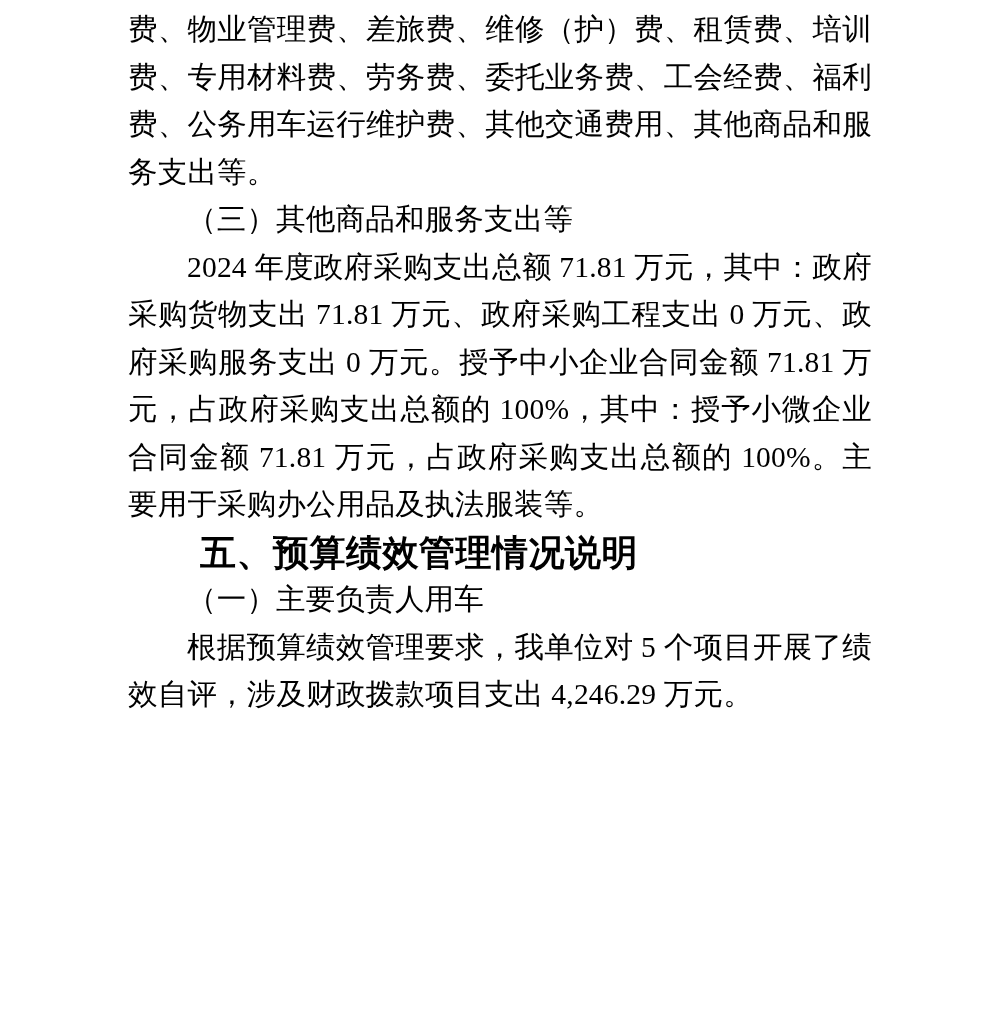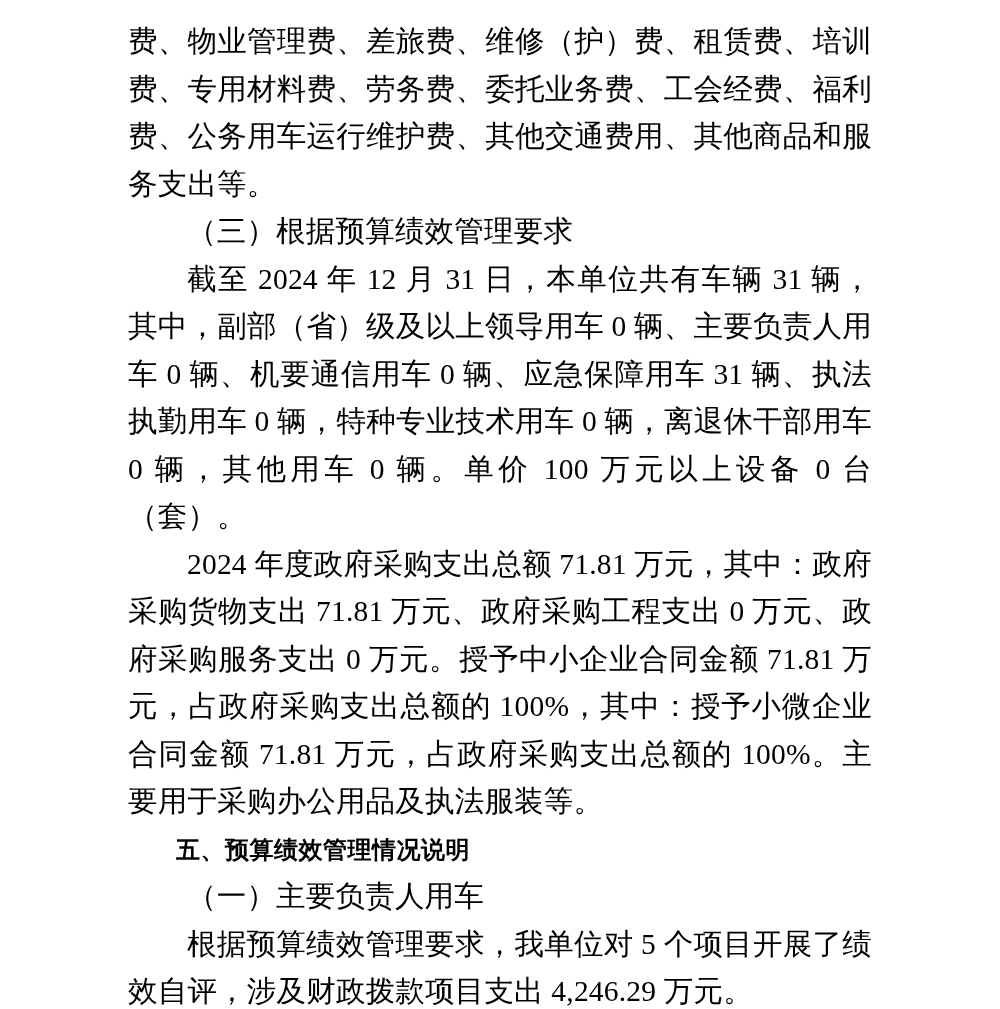--- a/index.html
+++ b/index.html
@@ -11,60 +11,59 @@
     width: 1000px;
     height: 1009px;
     font-family: "Liberation Serif", "DejaVu Serif", serif;
     color: #000000;
     overflow: hidden;
   }
   .page {
     box-sizing: border-box;
     width: 1000px;
     height: 1009px;
-    padding: 16px 128px 0 128px;
+    padding: 4px 128px 0 128px;
     position: relative;
   }
   .doc-body {
     padding-top: 2px;
   }
   p {
     margin: 0;
     font-size: 29.5px;
     line-height: 47.5px;
     text-align: justify;
     text-justify: inter-ideograph;
     letter-spacing: 0.2px;
   }
   p.indent {
     text-indent: 2em;
   }
   p.heading {
     font-weight: bold;
     text-indent: 2em;
     font-family: "Liberation Sans", "DejaVu Sans", sans-serif;
-    font-size: 24px;
+    font-size: 36px;
     letter-spacing: 0.5px;
   }
   p.subheading {
     text-indent: 2em;
     font-size: 29.5px;
   }
 </style>
 </head>
 <body>
 
 <div class="page">
   <div class="doc-body">
 
     <p class="body">费、物业管理费、差旅费、维修（护）费、租赁费、培训费、专用材料费、劳务费、委托业务费、工会经费、福利费、公务用车运行维护费、其他交通费用、其他商品和服务支出等。</p>
 
-    <p class="subheading">（三）根据预算绩效管理要求</p>
+    <p class="subheading">（三）其他商品和服务支出等</p>
 
-    <p class="indent">截至 2024 年 12 月 31 日，本单位共有车辆 31 辆，其中，副部（省）级及以上领导用车 0 辆、主要负责人用车 0 辆、机要通信用车 0 辆、应急保障用车 31 辆、执法执勤用车 0 辆，特种专业技术用车 0 辆，离退休干部用车 0 辆，其他用车 0 辆。单价 100 万元以上设备 0 台（套）。</p>
 
 
     <p class="indent">2024 年度政府采购支出总额 71.81 万元，其中：政府采购货物支出 71.81 万元、政府采购工程支出 0 万元、政府采购服务支出 0 万元。授予中小企业合同金额 71.81 万元，占政府采购支出总额的 100%，其中：授予小微企业合同金额 71.81 万元，占政府采购支出总额的 100%。主要用于采购办公用品及执法服装等。</p>
 
     <p class="heading">五、预算绩效管理情况说明</p>
 
     <p class="subheading">（一）主要负责人用车</p>
 
     <p class="indent">根据预算绩效管理要求，我单位对 5 个项目开展了绩效自评，涉及财政拨款项目支出 4,246.29 万元。</p>
 

